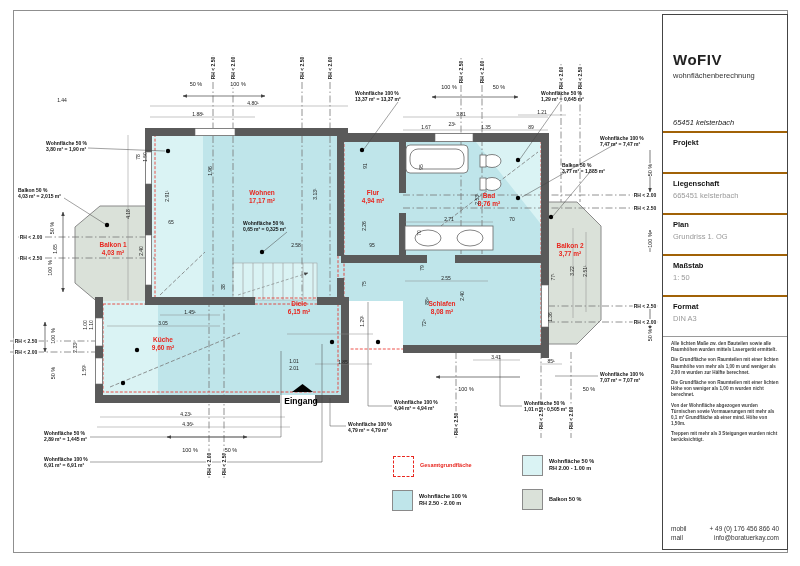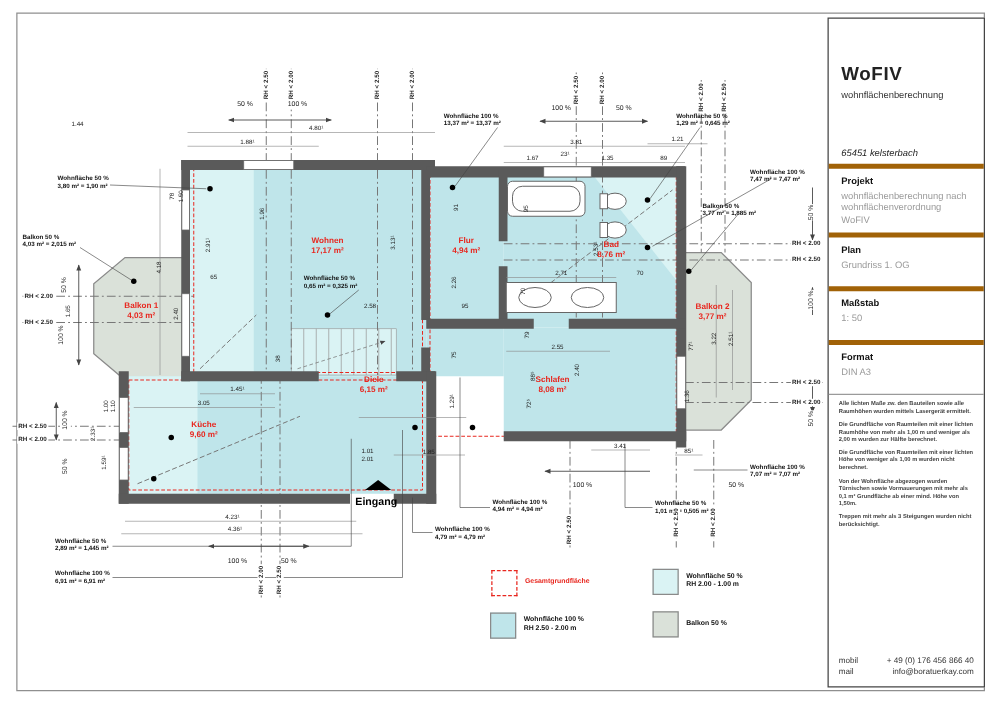--- a/index.html
+++ b/index.html
@@ -26,21 +26,21 @@
   .lg-swatch.dashed{border:1px dashed var(--red);background:#fff!important;}
   .lg-label{padding-top:3px;line-height:1.3;color:#111;}
   .lg-label.red{color:var(--red);padding-top:6px;}
   
   #title-block{left:662px;top:14px;width:124px;height:534px;border:1px solid #444;background:#fff;
                display:flex;flex-direction:column;}
   #tb-head{padding:8px 10px 4px 10px;height:76px;margin-top:28px;}
   #tb-title{font-size:15px;font-weight:bold;letter-spacing:.5px;}
   #tb-subtitle{font-size:7.5px;color:#333;margin-top:3px;}
   #tb-address{font-size:7.5px;color:#222;margin-top:38px;font-style:italic;}
-  .field{border-top:4px solid #a16207;padding:5px 10px 6px 10px;min-height:28px;}
+  .field{border-top:2px solid #a16207;padding:5px 10px 6px 10px;min-height:28px;}
   .flabel{font-size:7.5px;font-weight:bold;color:#111;}
   .fvalue{font-size:7.5px;color:#9a9a9a;margin-top:3px;line-height:1.25;}
   #notes{border-top:1px solid #9a9a9a;padding:4px 8px 2px 8px;flex:1;}
   #notes p{font-size:4.6px;font-weight:bold;color:#444;margin:0 0 4px 0;line-height:1.35;}
   #tb-logo{border-top:1px solid #444;padding:5px 8px 2px 8px;text-align:right;}
   #logo-name{font-size:14.5px;font-weight:bold;color:#000;white-space:nowrap;}
   .logo-square{display:inline-block;width:6px;height:6px;background:#000;margin:0 4px 1px 4px;}
   #logo-tagline{font-size:6.5px;color:#222;margin-top:1px;}
   #tagline-right{letter-spacing:1.8px;}
   #contact-rows{padding:10px 8px 8px 8px;}
@@ -581,21 +581,24 @@
 
 <div class="abs" id="title-block">
   <div id="tb-head">
     <div id="tb-title">WoFIV</div>
     <div id="tb-subtitle">wohnflächenberechnung</div>
     <div id="tb-address">65451 kelsterbach</div>
   </div>
   <div>
       <div class="field">
         <div class="flabel">Projekt</div>
-        <div class="fvalue">wohnflächenberechnung nach wohnflächenverordnung WoFIV</div>
+      </div>
+      <div class="field">
+        <div class="flabel">Liegenschaft</div>
+        <div class="fvalue">665451 kelsterbach</div>
       </div>
       <div class="field">
         <div class="flabel">Plan</div>
         <div class="fvalue">Grundriss 1. OG</div>
       </div>
       <div class="field">
         <div class="flabel">Maßstab</div>
         <div class="fvalue">1: 50</div>
       </div>
       <div class="field">

